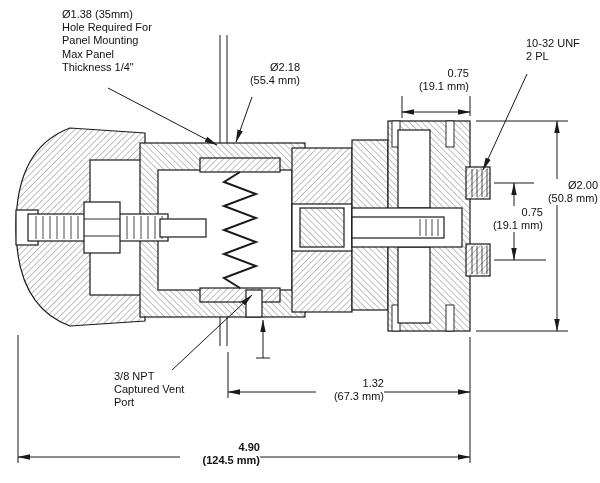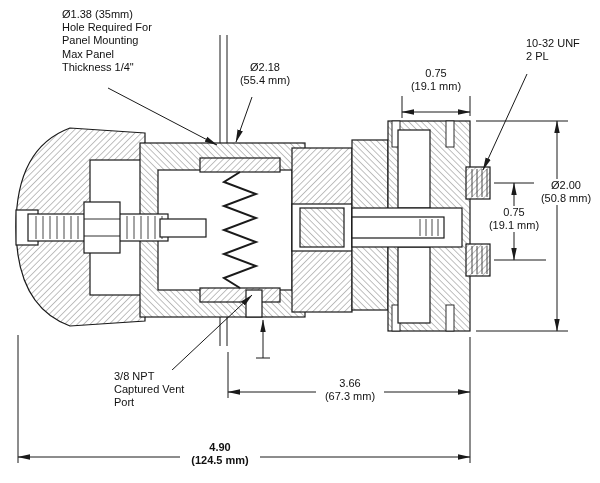--- a/index.html
+++ b/index.html
@@ -8,21 +8,21 @@
   .canvas {
     position:relative; width:600px; height:483px;
     background:#ffffff; overflow:hidden;
   }
   .canvas svg { position:absolute; left:0; top:0; }
   .label {
     position:absolute;
     font-size:11px; line-height:1.2; color:#111;
     white-space:pre-line; background:#ffffff;
   }
-  .center { text-align:center; }
+  .center { text-align:right; }
 </style>
 </head>
 <body>
 
 <div class="canvas">
 
   <svg width="600" height="483" viewBox="0 0 600 483">
     <defs>
       <pattern id="h45" width="4.5" height="4.5" patternUnits="userSpaceOnUse" patternTransform="rotate(45)">
         <rect width="4.5" height="4.5" fill="#ffffff"></rect>
@@ -181,19 +181,19 @@
   <div class="label center" style="left:534px; top:179px; width:64px;">Ø2.00
 (50.8 mm)</div>
 
   <div class="label center" style="left:485px; top:206px; width:58px;">0.75
 (19.1 mm)</div>
 
   <div class="label" style="left:114px; top:370px; width:112px;">3/8 NPT
 Captured Vent
 Port</div>
 
-  <div class="label center" style="left:316px; top:377px; width:68px;">3.66
+  <div class="label center" style="left:316px; top:377px; width:68px;">1.32
 (67.3 mm)</div>
 
   <div class="label center" style="left:180px; top:441px; width:80px;font-weight:bold;">4.90
 (124.5 mm)</div>
 
 </div>
 
 </body></html>

